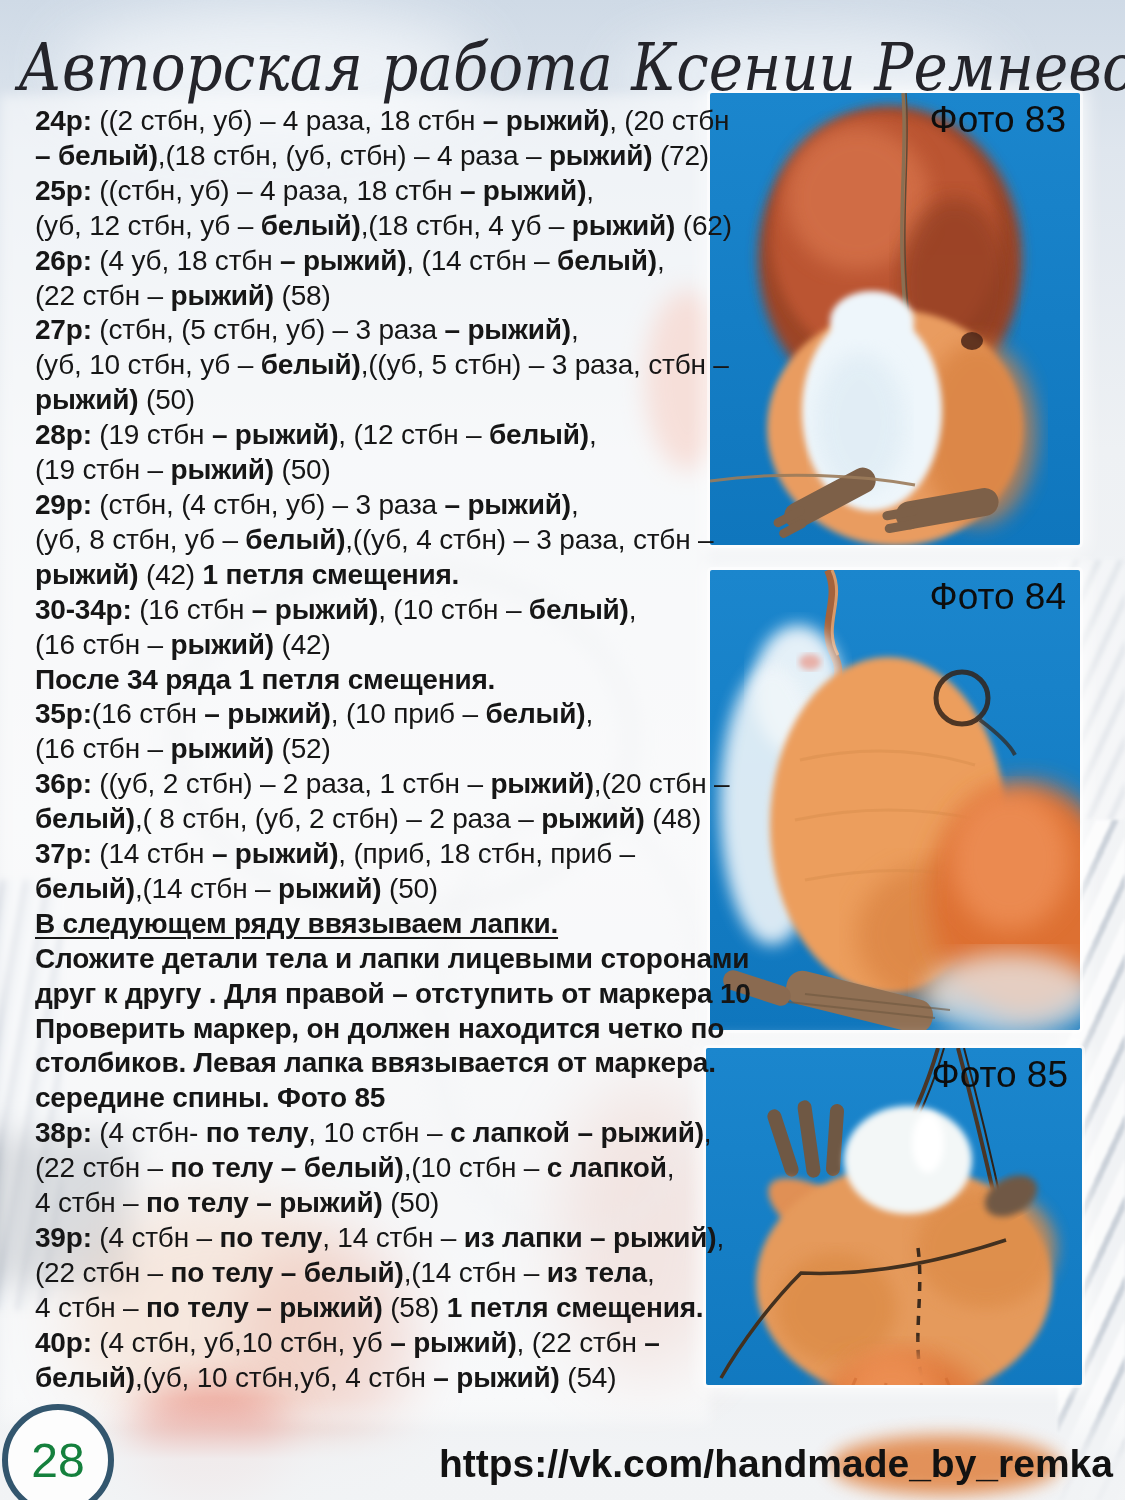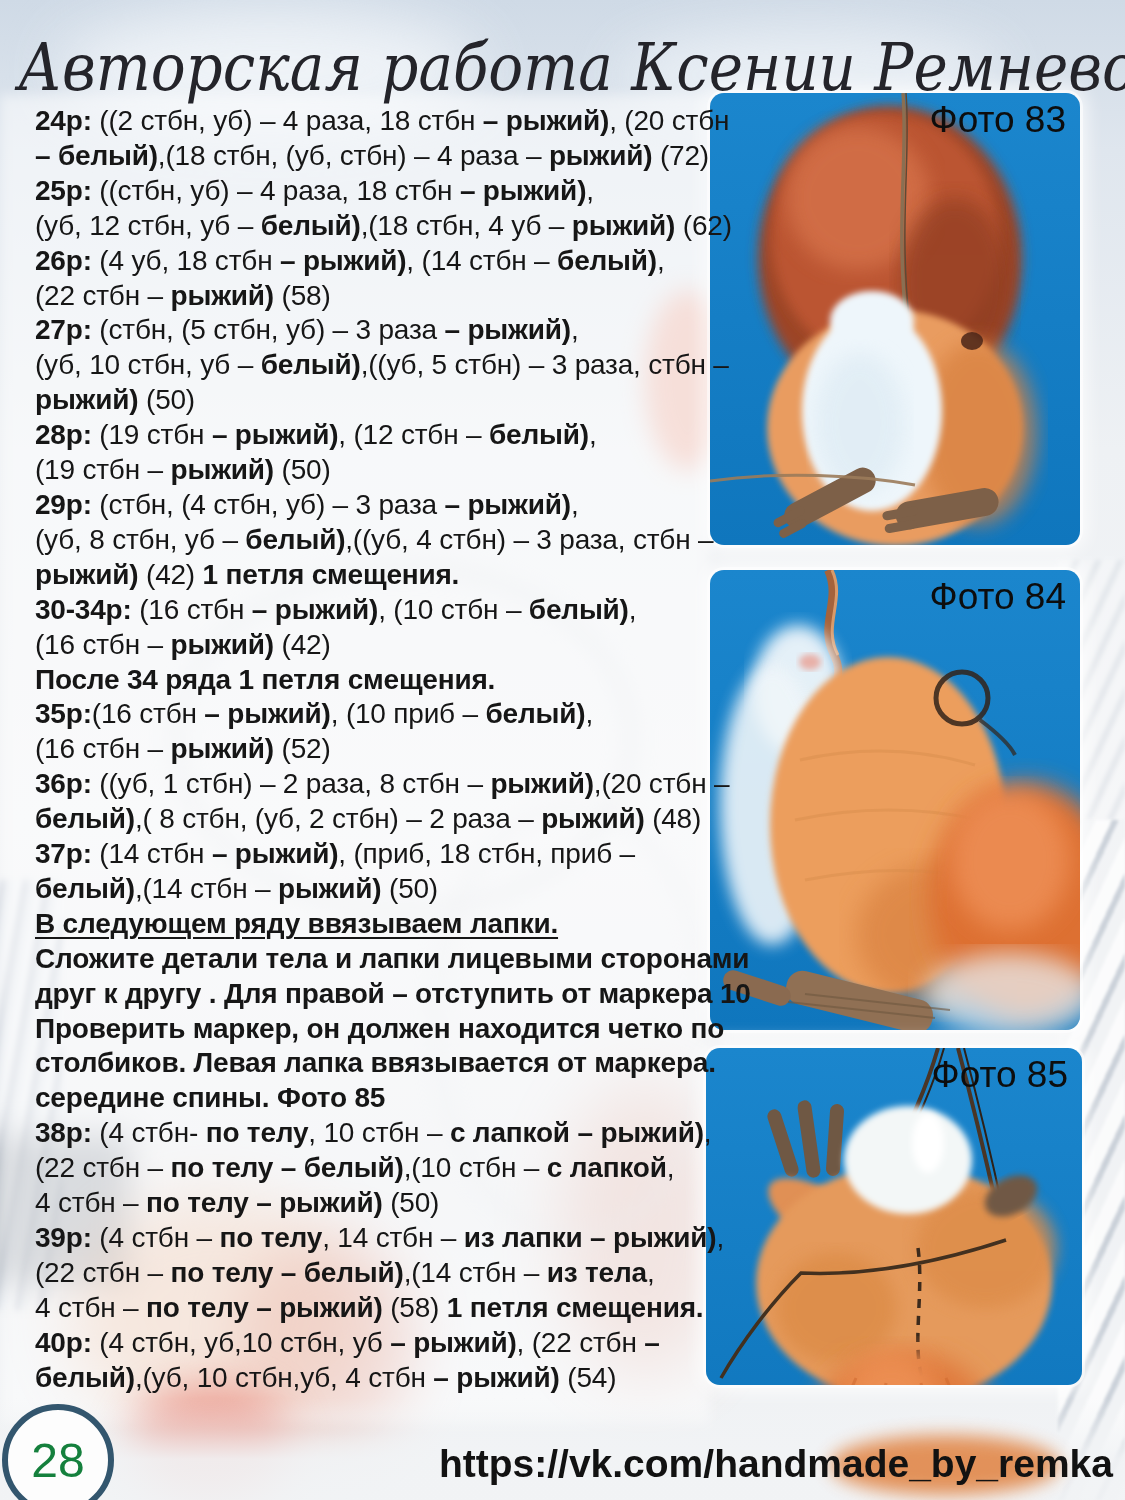--- a/index.html
+++ b/index.html
@@ -43,21 +43,21 @@
     position:absolute;left:35px;top:104px;width:672px;z-index:6;
     font-size:28px;line-height:34.9px;color:#161616;letter-spacing:-0.2px;
   }
   .pl{white-space:nowrap;}
   .pl .b{font-weight:700;}
   .pl.ul{text-decoration:underline;text-decoration-thickness:2px;text-underline-offset:4px;}
   .pl.ul span{font-weight:700;}
 
   
   .photo{
-    position:absolute;z-index:4;border-radius:14px;overflow:hidden;
+    position:absolute;z-index:4;border-radius:2px;overflow:hidden;
     box-shadow:0 0 0 3px rgba(255,255,255,.55), 0 0 18px 6px rgba(255,255,255,.8);
   }
   .photo svg{display:block;}
   .photo-label{
     position:absolute;top:6px;right:14px;z-index:7;
     font-size:37px;color:#0d0d0d;letter-spacing:0px;
   }
   #photo83{left:710px;top:93px;width:370px;height:452px;}
   #photo84{left:710px;top:570px;width:370px;height:460px;}
   #photo85{left:706px;top:1048px;width:376px;height:337px;}
@@ -111,21 +111,21 @@
       <div class="pl"><span class="b">28р:</span><span> (19 стбн </span><span class="b">– рыжий)</span><span>, (12 стбн – </span><span class="b">белый)</span><span>,</span></div>
       <div class="pl"><span>(19 стбн  – </span><span class="b">рыжий)</span><span> (50)</span></div>
       <div class="pl"><span class="b">29р:</span><span> (стбн, (4 стбн, уб) – 3 раза </span><span class="b">– рыжий)</span><span>,</span></div>
       <div class="pl"><span>(уб, 8 стбн, уб – </span><span class="b">белый)</span><span>,((уб, 4 стбн) – 3 раза, стбн  –</span></div>
       <div class="pl"><span class="b">рыжий)</span><span> (42) </span><span class="b">1 петля смещения.</span></div>
       <div class="pl"><span class="b">30-34р:</span><span> (16 стбн </span><span class="b">– рыжий)</span><span>, (10 стбн – </span><span class="b">белый)</span><span>,</span></div>
       <div class="pl"><span>(16 стбн  – </span><span class="b">рыжий)</span><span> (42)</span></div>
       <div class="pl"><span class="b">После 34 ряда 1 петля смещения.</span></div>
       <div class="pl"><span class="b">35р:</span><span>(16 стбн </span><span class="b">– рыжий)</span><span>, (10 приб – </span><span class="b">белый)</span><span>,</span></div>
       <div class="pl"><span>(16 стбн  – </span><span class="b">рыжий)</span><span> (52)</span></div>
-      <div class="pl"><span class="b">36р:</span><span> ((уб, 1 стбн) – 2 раза, 8 стбн – </span><span class="b">рыжий)</span><span>,(20 стбн –</span></div>
+      <div class="pl"><span class="b">36р:</span><span> ((уб, 2 стбн) – 2 раза, 1 стбн – </span><span class="b">рыжий)</span><span>,(20 стбн –</span></div>
       <div class="pl"><span class="b">белый)</span><span>,( 8 стбн, (уб, 2 стбн) – 2 раза – </span><span class="b">рыжий)</span><span> (48)</span></div>
       <div class="pl"><span class="b">37р:</span><span> (14 стбн </span><span class="b">– рыжий)</span><span>, (приб, 18 стбн, приб –</span></div>
       <div class="pl"><span class="b">белый)</span><span>,(14 стбн  – </span><span class="b">рыжий)</span><span> (50)</span></div>
       <div class="pl ul"><span class="b">В следующем ряду ввязываем лапки.</span></div>
       <div class="pl"><span class="b">Сложите детали тела и лапки лицевыми сторонами</span></div>
       <div class="pl"><span class="b">друг к другу . Для правой – отступить от маркера 10</span></div>
       <div class="pl"><span class="b">Проверить маркер, он должен находится четко по</span></div>
       <div class="pl"><span class="b">столбиков. Левая лапка ввязывается от маркера.</span></div>
       <div class="pl"><span class="b">середине спины. Фото 85</span></div>
       <div class="pl"><span class="b">38р:</span><span> (4 стбн- </span><span class="b">по телу</span><span>, 10 стбн – </span><span class="b">с лапкой – рыжий)</span><span>,</span></div>

